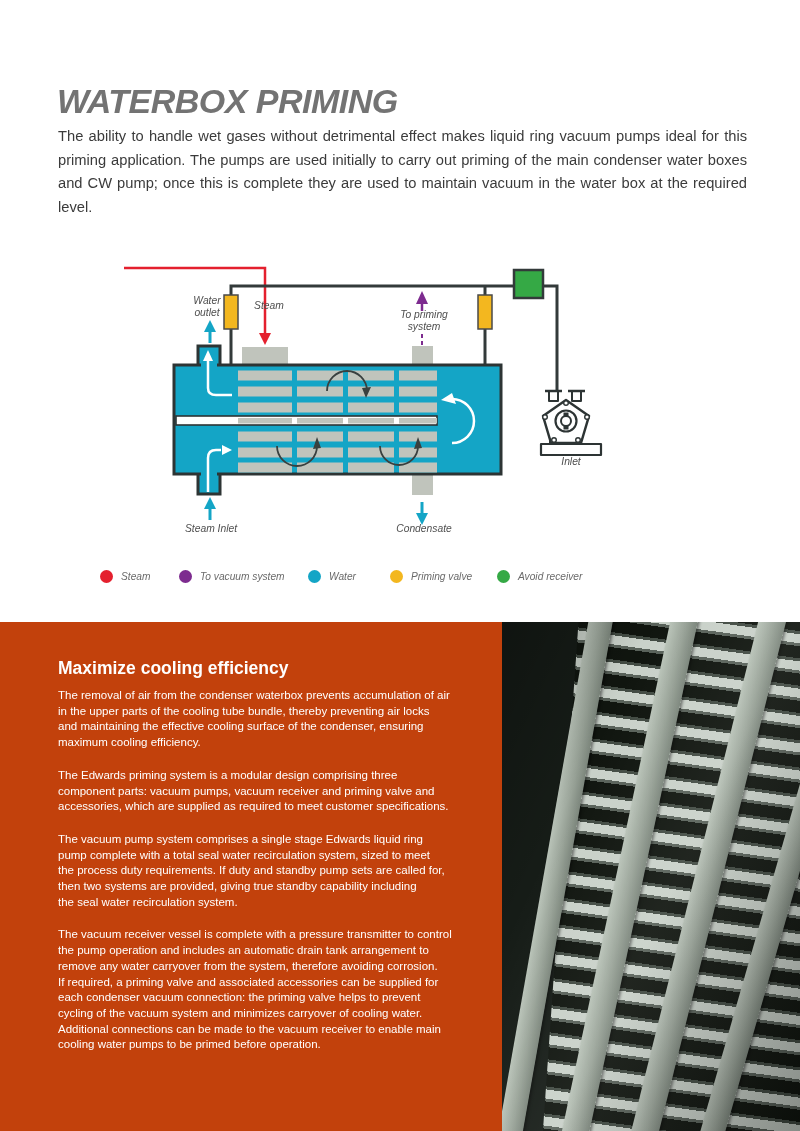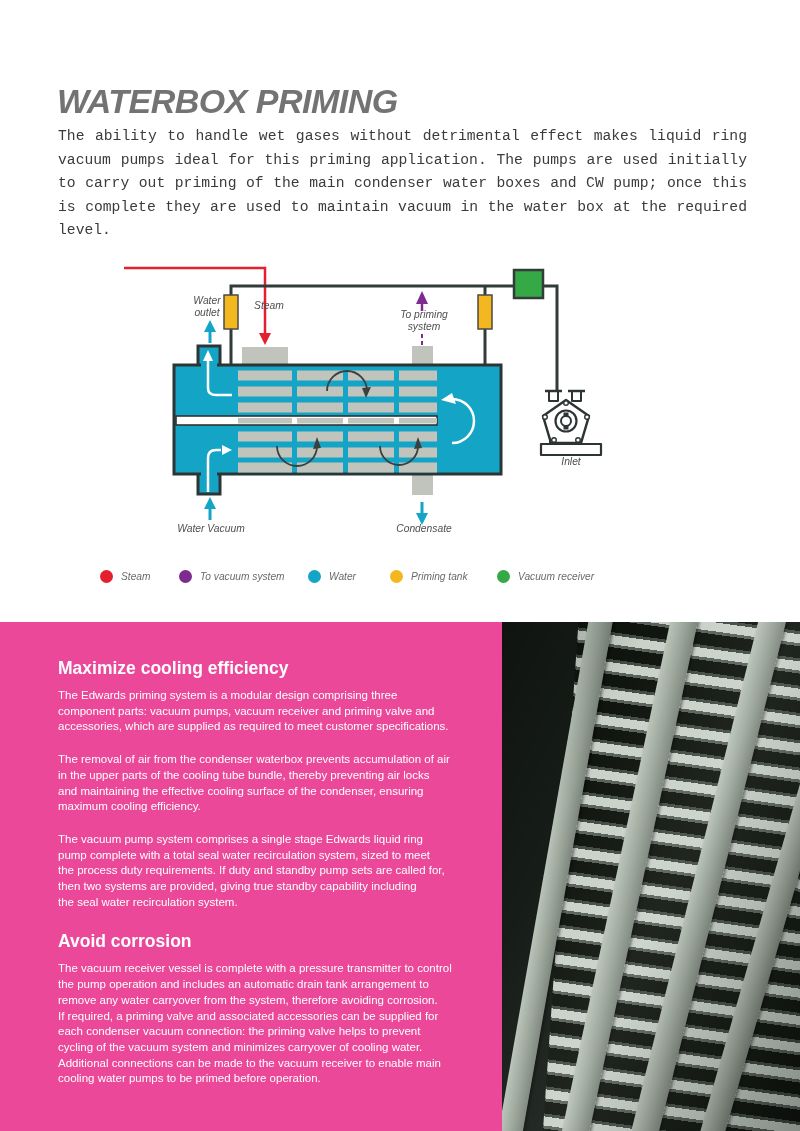--- a/index.html
+++ b/index.html
@@ -4,33 +4,33 @@
 <style>
   html,body{margin:0;padding:0;background:#ffffff;}
   body{width:800px;height:1131px;position:relative;overflow:hidden;
        font-family:"Liberation Sans", sans-serif;}
   .abs{position:absolute;}
 
   
   .title{left:57px;top:82px;font-size:34px;font-weight:bold;font-style:italic;
          color:#737373;letter-spacing:-.5px;white-space:nowrap;}
   .intro{left:58px;top:125px;width:689px;font-size:14.7px;line-height:23.5px;
-         color:#3b3b3b;text-align:justify;font-family:Liberation Mono, monospace;}
+         color:#3b3b3b;text-align:justify;}
 
   
   .dlabel{font-size:10.3px;font-style:italic;color:#4f4f4f;line-height:11.5px;
           text-align:center;white-space:pre-line;}
 
   
   .legend-item{position:absolute;top:570px;display:flex;align-items:center;}
   .legend-dot{width:13px;height:13px;border-radius:50%;flex:0 0 auto;}
   .legend-label{margin-left:8px;font-size:10.2px;font-style:italic;color:#6a6a6a;white-space:nowrap;}
 
   
-  .panel{left:0;top:622px;width:502px;height:509px;background:#ec4899;
+  .panel{left:0;top:622px;width:502px;height:509px;background:#c2410c;
          box-sizing:border-box;padding:36px 40px 0 58px;color:#ffffff;}
   .panel h2{margin:0 0 9px 0;font-size:17.5px;font-weight:bold;letter-spacing:0;}
   .panel h2.second{margin-top:21px;}
   .panel p{margin:0 0 17px 0;font-size:11.5px;line-height:15.7px;
            white-space:pre-line;width:440px;}
 
   
   .photo{left:502px;top:622px;width:298px;height:509px;overflow:hidden;background:#161c17;}
   .photo>div{position:absolute;}
   .slats-a{left:-14px;top:-30px;width:96px;height:600px;transform:rotate(5deg);
@@ -180,62 +180,61 @@
     <rect x="563.5" y="425.5" width="5" height="4" fill="#2d3434" stroke="none"></rect>
     <rect x="541" y="444" width="60" height="11" stroke-width="2.2"></rect>
   </g>
 </svg>
 
 <div class="abs dlabel" style="left:178px;top:295px;width:58px">Water
 outlet</div>
 <div class="abs dlabel" style="left:247px;top:300px;width:44px">Steam</div>
 <div class="abs dlabel" style="left:384px;top:309px;width:80px">To priming
 system</div>
-<div class="abs dlabel" style="left:171px;top:523px;width:80px">Water Vacuum</div>
+<div class="abs dlabel" style="left:171px;top:523px;width:80px">Steam Inlet</div>
 <div class="abs dlabel" style="left:384px;top:523px;width:80px">Condensate</div>
 <div class="abs dlabel" style="left:531px;top:456px;width:80px">Inlet</div>
 
 <div>
   <div class="legend-item" style="left:100px">
     <span class="legend-dot" style="background-color: rgb(228, 32, 46);"></span>
     <span class="legend-label">Steam</span>
   </div>
   <div class="legend-item" style="left:179px">
     <span class="legend-dot" style="background-color: rgb(125, 43, 143);"></span>
     <span class="legend-label">To vacuum system</span>
   </div>
   <div class="legend-item" style="left:308px">
     <span class="legend-dot" style="background-color: rgb(20, 165, 198);"></span>
     <span class="legend-label">Water</span>
   </div>
   <div class="legend-item" style="left:390px">
     <span class="legend-dot" style="background-color: rgb(243, 183, 31);"></span>
-    <span class="legend-label">Priming tank</span>
+    <span class="legend-label">Priming valve</span>
   </div>
   <div class="legend-item" style="left:497px">
     <span class="legend-dot" style="background-color: rgb(53, 169, 69);"></span>
-    <span class="legend-label">Vacuum receiver</span>
+    <span class="legend-label">Avoid receiver</span>
   </div>
 </div>
 
 <div class="abs panel">
   <h2>Maximize cooling efficiency</h2>
-  <p>The Edwards priming system is a modular design comprising three
-component parts: vacuum pumps, vacuum receiver and priming valve and
-accessories, which are supplied as required to meet customer specifications.</p>
   <p>The removal of air from the condenser waterbox prevents accumulation of air
 in the upper parts of the cooling tube bundle, thereby preventing air locks
 and maintaining the effective cooling surface of the condenser, ensuring
 maximum cooling efficiency.</p>
+  <p>The Edwards priming system is a modular design comprising three
+component parts: vacuum pumps, vacuum receiver and priming valve and
+accessories, which are supplied as required to meet customer specifications.</p>
   <p>The vacuum pump system comprises a single stage Edwards liquid ring
 pump complete with a total seal water recirculation system, sized to meet
 the process duty requirements. If duty and standby pump sets are called for,
 then two systems are provided, giving true standby capability including
 the seal water recirculation system.</p>
-  <h2 class="second">Avoid corrosion</h2>
   <p>The vacuum receiver vessel is complete with a pressure transmitter to control
 the pump operation and includes an automatic drain tank arrangement to
 remove any water carryover from the system, therefore avoiding corrosion.
 If required, a priming valve and associated accessories can be supplied for
 each condenser vacuum connection: the priming valve helps to prevent
 cycling of the vacuum system and minimizes carryover of cooling water.
 Additional connections can be made to the vacuum receiver to enable main
 cooling water pumps to be primed before operation.</p>
 </div>
 

